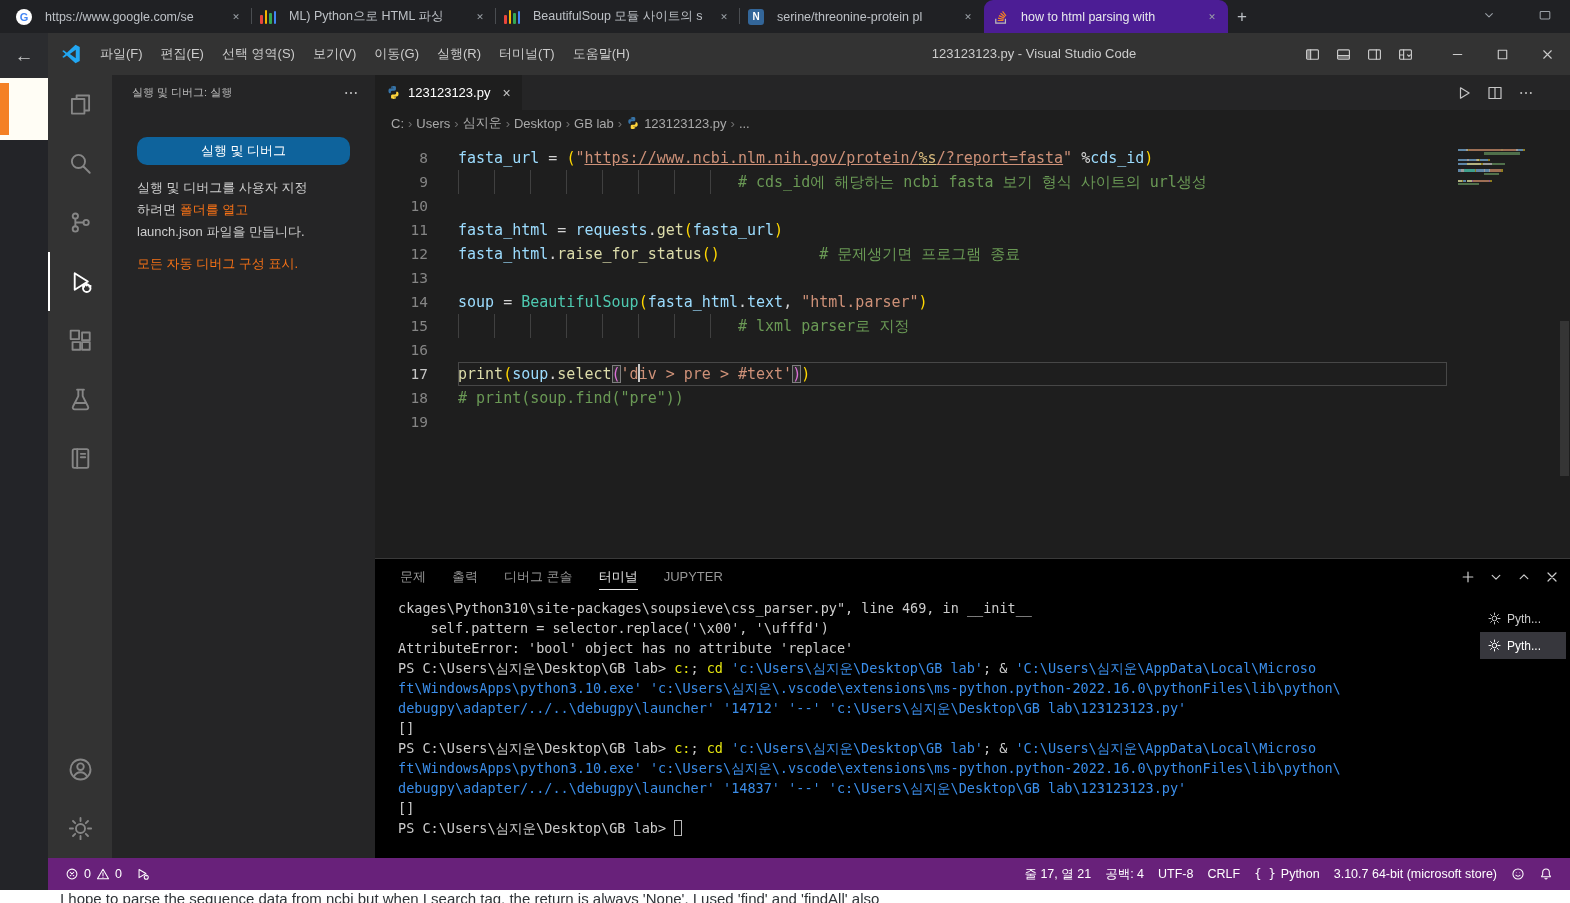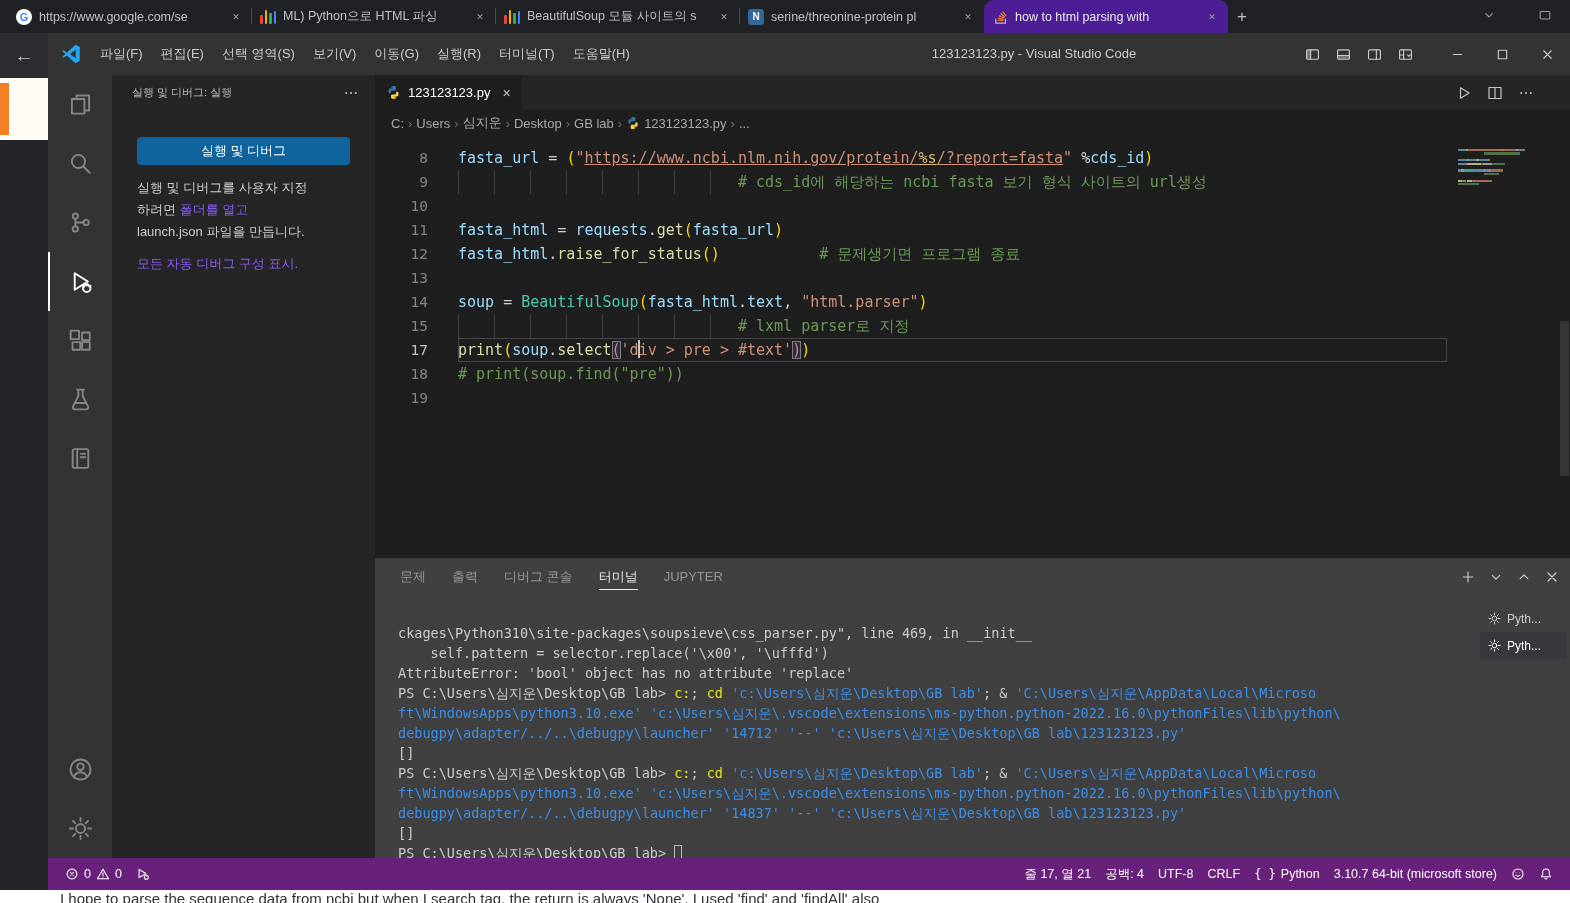--- a/index.html
+++ b/index.html
@@ -5,21 +5,21 @@
   html,body{margin:0;padding:0;background:#18191b;}
   *{box-sizing:border-box;font-family:"Liberation Sans",sans-serif;}
   #stage{position:relative;width:1570px;height:903px;background:#202124;overflow:hidden;}
 
   
   .tabbar{position:absolute;left:0;top:0;width:1570px;height:33px;background:#202124;display:flex;align-items:center;padding-left:8px;}
   .tabs{display:flex;height:33px;align-items:flex-end;}
   .btab{width:244px;height:33px;display:flex;align-items:center;padding:0 8px;border-radius:9px 9px 0 0;color:#bdc1c6;font-size:12.5px;position:relative;}
   .btab .sep{position:absolute;right:0;top:8px;height:16px;width:1px;background:#4a4d51;}
   .btab.active{background:#4c1d95;color:#e8eaed;}
-  .btlabel{flex:1;white-space:nowrap;overflow:hidden;margin:0 7px;}
+  .btlabel{flex:1;white-space:nowrap;overflow:hidden;margin:0 13px;}
   .btclose{width:16px;height:16px;line-height:16px;font-size:9px;color:#9aa0a6;text-align:center;border-radius:50%;flex:none;}
   .bticon{display:inline-flex;width:16px;flex:none;align-items:center;justify-content:center;}
   .btnew{width:28px;height:28px;color:#bdc1c6;font-size:17px;display:flex;align-items:center;justify-content:center;border-radius:50%;}
   .tabbar-right{margin-left:auto;display:flex;gap:42px;padding-right:18px;color:#9aa0a6;align-items:center;}
   .tbricon svg{width:14px;height:14px;}
   .gicon{display:inline-flex;width:16px;height:16px;border-radius:50%;background:#fff;color:#4285f4;font-size:11px;font-weight:bold;align-items:center;justify-content:center;}
   .cbicon{display:inline-flex;gap:2px;align-items:flex-end;height:14px;}
   .cbicon i{width:2.5px;border-radius:1px;display:block;}
   .cbicon i:nth-child(1){height:9px;}.cbicon i:nth-child(2){height:14px;}
   .cbicon i:nth-child(3){height:11px;}.cbicon i:nth-child(4){height:13px;}
@@ -49,23 +49,23 @@
   .abitem{width:64px;height:59px;display:flex;align-items:center;justify-content:center;color:#868686;position:relative;}
   .abitem svg{width:25px;height:25px;}
   .abitem.active{color:#ffffff;}
   .abitem.active::before{content:'';position:absolute;left:0;top:0;width:2px;height:100%;background:#ffffff;}
   .abspacer{margin-top:auto;}
 
   .sidebarv{width:263px;background:#252526;flex:none;font-size:13px;color:#cccccc;}
   .sbheader{height:35px;line-height:35px;padding-left:20px;font-size:11px;color:#bbbbbb;display:flex;align-items:center;}
   .sbdots{margin-left:auto;padding-right:16px;color:#cccccc;display:flex;}
   .sbdots svg{width:16px;height:16px;}
-  .runbtn{margin:27px 25px 0;height:28px;background:#0e639c;text-align:center;line-height:28px;color:#fff;border-radius:4px;font-size:13px;}
+  .runbtn{margin:27px 25px 0;height:28px;background:#0e639c;text-align:center;line-height:28px;color:#fff;border-radius:10px;font-size:13px;}
   .sbtext{margin:12px 25px 0;line-height:22px;color:#cccccc;}
-  .sblink{color:#8b5cf6;}
+  .sblink{color:#f97316;}
   .sbtext2{margin:10px 25px 0;line-height:22px;}
 
   .mainarea{flex:1;display:flex;flex-direction:column;min-width:0;}
   .editorzone{height:483px;display:flex;flex-direction:column;flex:none;min-width:0;}
   .edtabs{height:35px;background:#252526;display:flex;align-items:stretch;flex:none;}
   .edtab{background:#1e1e1e;display:flex;align-items:center;padding:0 11px;gap:7px;color:#ffffff;font-size:13px;}
   .edtab svg{width:15px;height:15px;}
   .edtabclose{color:#c5c5c5;font-size:14px;margin-left:5px;}
   .edactions{margin-left:auto;display:flex;align-items:center;gap:15px;padding-right:36px;color:#c5c5c5;}
   .edactions span{display:flex;}
@@ -85,30 +85,30 @@
   .tk-s{color:#ce9178;}.tk-m{color:#d7ba7d;}.tk-c{color:#6a9955;}.tk-b1{color:#ffd700;}.tk-b2{color:#da70d6;}
   .u{text-decoration:underline;}
   .bx{outline:1px solid #7d7d7d;outline-offset:-1px;background:rgba(99,99,99,.25);}
   .gd{display:inline-block;height:24px;vertical-align:top;background:repeating-linear-gradient(to right,#404040 0,#404040 1px,transparent 1px,transparent 36px);}
   .cursor{display:inline-block;width:2px;height:18px;background:#c8c8c8;vertical-align:-3px;margin:0 -1px;}
   .minimap{position:absolute;right:14px;top:13px;width:98px;}
   .mmrow{position:relative;height:3.4px;}
   .mmrow i{position:absolute;top:0;height:2.2px;display:block;}
   .edscroll{position:absolute;right:1px;top:185px;width:9px;height:155px;background:rgba(160,160,160,.18);}
 
-  .panel{flex:1;position:relative;border-top:1px solid #3a3a3a;min-height:0;background:#404040;}
+  .panel{flex:1;position:relative;border-top:1px solid #3a3a3a;min-height:0;background:#000000;}
   .paneltabs{height:36px;display:flex;align-items:center;padding-left:12px;}
   .ptab{padding:0 13px;height:36px;line-height:36px;color:#969696;font-size:13px;position:relative;white-space:nowrap;}
   .ptab.active{color:#e7e7e7;}
   .ptab.active::after{content:'';position:absolute;left:13px;right:13px;bottom:5px;height:1px;background:#e7e7e7;}
   .panelicons{position:absolute;right:10px;top:0;height:36px;display:flex;gap:12px;align-items:center;color:#cccccc;}
   .panelicons span{display:flex;}
   .panelicons svg{width:16px;height:16px;}
   .panelbody{position:absolute;left:0;right:0;top:36px;bottom:0;overflow:hidden;}
-  .termtext{position:absolute;left:23px;top:28px;right:110px;}
+  .termtext{position:absolute;left:23px;top:3px;right:110px;}
   .termline{height:20px;line-height:20px;white-space:pre;font-family:"DejaVu Sans Mono",monospace;font-size:13.5px;color:#cccccc;overflow:visible;}
   .termline span{font-family:"DejaVu Sans Mono",monospace;}
   .ty{color:#e5e510;}.tb{color:#3b8eea;text-align:right;}
   .termcursor{display:inline-block;width:8px;height:16px;border:1px solid #b8b8b8;vertical-align:-3px;}
   .termlist{position:absolute;right:4px;top:10px;width:86px;}
   .trow{height:27px;display:flex;align-items:center;gap:6px;padding-left:8px;color:#cccccc;font-size:12px;white-space:nowrap;overflow:hidden;}
   .trow.sel{background:#37373d;color:#ffffff;}
   .trow svg{width:13px;height:13px;flex:none;}
 
   .statusbar{height:32px;background:#68217a;display:flex;align-items:center;color:#ffffff;font-size:12.5px;padding:0 10px;flex:none;}
@@ -411,20 +411,21 @@
           <div class="codearea">
             <div id="codelines">
                 <div class="codeline"><span class="lnum">8</span><span class="lcode"><span class="tk-v">fasta_url</span><span class="tk-f"> = </span><span class="tk-b1">(</span><span class="tk-s">"</span><span class="tk-s u">https://www.ncbi.nlm.nih.gov/protein/</span><span class="tk-m u">%s</span><span class="tk-s u">/?report=fasta</span><span class="tk-s">"</span><span class="tk-f"> %</span><span class="tk-v">cds_id</span><span class="tk-b1">)</span></span></div>
                 <div class="codeline"><span class="lnum">9</span><span class="lcode"><span class="tk-g gd" style="width: 31ch;"></span><span class="tk-c"># cds_id에 해당하는 ncbi fasta 보기 형식 사이트의 url생성</span></span></div>
                 <div class="codeline"><span class="lnum">10</span><span class="lcode"></span></div>
                 <div class="codeline"><span class="lnum">11</span><span class="lcode"><span class="tk-v">fasta_html</span><span class="tk-f"> = </span><span class="tk-v">requests</span><span class="tk-f">.</span><span class="tk-fn">get</span><span class="tk-b1">(</span><span class="tk-v">fasta_url</span><span class="tk-b1">)</span></span></div>
                 <div class="codeline"><span class="lnum">12</span><span class="lcode"><span class="tk-v">fasta_html</span><span class="tk-f">.</span><span class="tk-fn">raise_for_status</span><span class="tk-b1">()</span><span class="tk-f">           </span><span class="tk-c"># 문제생기면 프로그램 종료</span></span></div>
                 <div class="codeline"><span class="lnum">13</span><span class="lcode"></span></div>
                 <div class="codeline"><span class="lnum">14</span><span class="lcode"><span class="tk-v">soup</span><span class="tk-f"> = </span><span class="tk-cl">BeautifulSoup</span><span class="tk-b1">(</span><span class="tk-v">fasta_html</span><span class="tk-f">.</span><span class="tk-v">text</span><span class="tk-f">, </span><span class="tk-s">"html.parser"</span><span class="tk-b1">)</span></span></div>
                 <div class="codeline"><span class="lnum">15</span><span class="lcode"><span class="tk-g gd" style="width: 31ch;"></span><span class="tk-c"># lxml parser로 지정</span></span></div>
+                <div class="codeline"><span class="lnum">16</span><span class="lcode"></span></div>
                 <div class="codeline cur"><span class="lnum">17</span><span class="lcode"><span class="tk-fn">print</span><span class="tk-b1">(</span><span class="tk-v">soup</span><span class="tk-f">.</span><span class="tk-fn">select</span><span class="tk-b2 bx">(</span><span class="tk-s">'d</span><span class="cursor"></span><span class="tk-s">iv &gt; pre &gt; #text'</span><span class="tk-b2 bx">)</span><span class="tk-b1">)</span></span></div>
                 <div class="codeline"><span class="lnum">18</span><span class="lcode"><span class="tk-c"># print(soup.find("pre"))</span></span></div>
                 <div class="codeline"><span class="lnum">19</span><span class="lcode"></span></div>
               </div>
             <div class="minimap" id="minimap">
                 <div class="mmrow">
                   <i style="left: 0px; width: 7.65px; background: rgb(94, 134, 166);"></i>
                   <i style="left: 7.65px; width: 2.55px; background: rgb(154, 154, 154);"></i>
                   <i style="left: 10.2px; width: 2px; background: rgb(143, 125, 31);"></i>
                   <i style="left: 11.05px; width: 2px; background: rgb(158, 111, 85);"></i>

